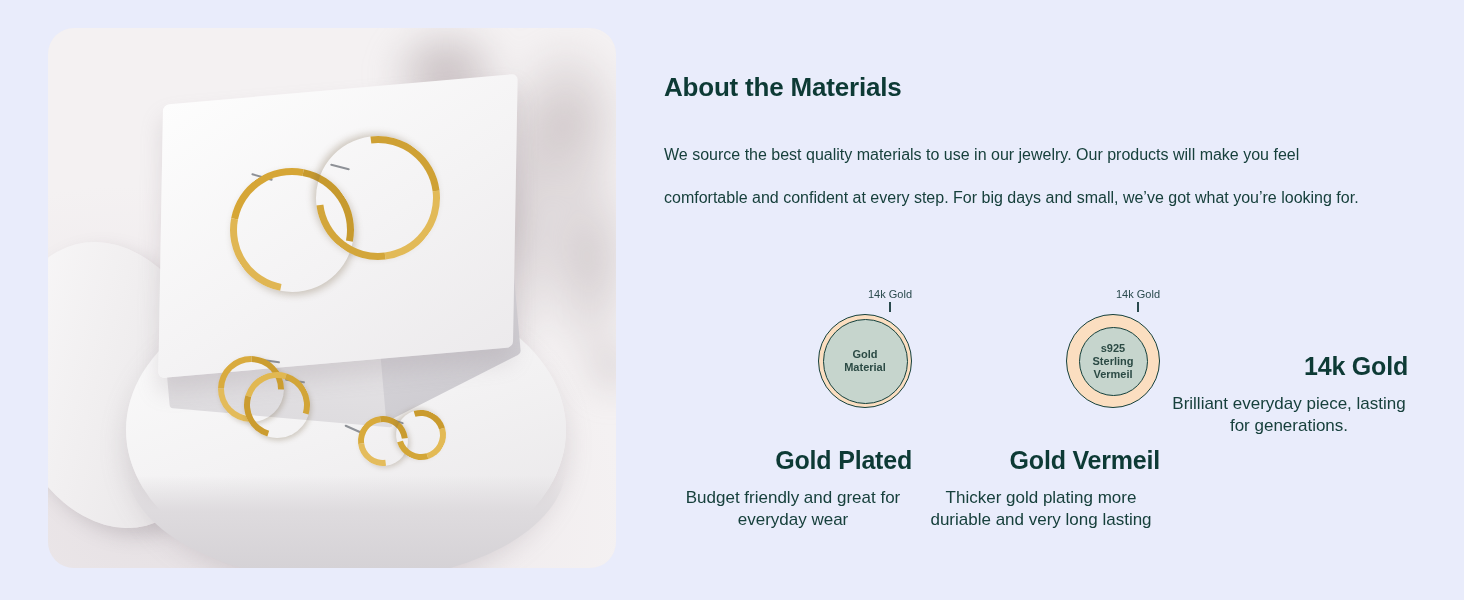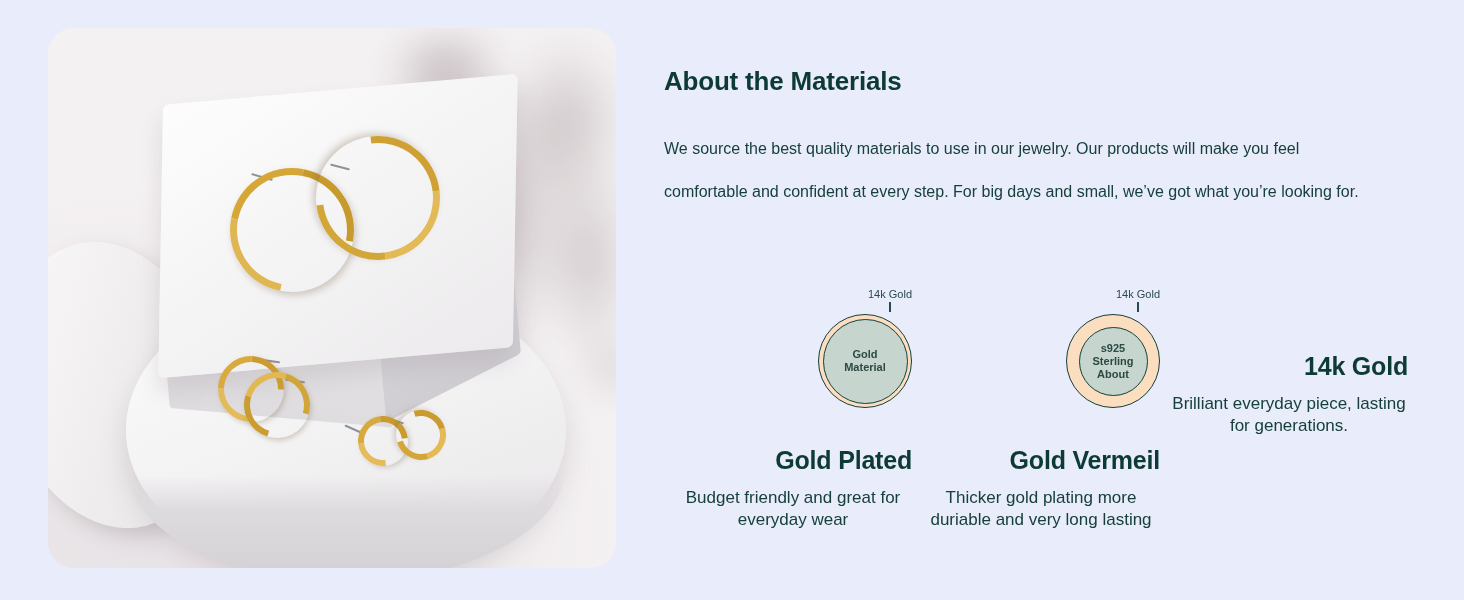--- a/index.html
+++ b/index.html
@@ -152,21 +152,21 @@
   .post.p1 { left:203px; top:148px; width:22px; height:2px; transform:rotate(16deg); }
   .post.p2 { left:282px; top:138px; width:20px; height:2px; transform:rotate(14deg); }
   .post.p3 { left:212px; top:332px; width:20px; height:2px; transform:rotate(8deg); }
   .post.p4 { left:237px; top:352px; width:20px; height:2px; transform:rotate(8deg); }
   .post.p5 { left:296px; top:400px; width:18px; height:2px; transform:rotate(24deg); }
   .post.p6 { left:340px; top:392px; width:16px; height:2px; transform:rotate(18deg); }
 
   
   .content {
     position:absolute;
-    left:664px; top:66px;
+    left:664px; top:72px;
     width:744px;
   }
   .headline {
     font-size:26px;
     font-weight:bold;
     color:#0d3a35;
     letter-spacing:-.2px;
     margin-bottom:30px;
   }
   .intro {
@@ -319,21 +319,21 @@
     <div class="card">
       <div class="label-wrap">
         <div class="tiny-label">14k Gold</div>
         <div class="leader"></div>
       </div>
       <div class="ring outer-gold">
         <div class="core thick">
           <div class="center-text">
             <div>s925</div>
             <div>Sterling</div>
-            <div>About</div>
+            <div>Vermeil</div>
           </div>
         </div>
       </div>
       <div class="card-title">Gold Vermeil</div>
       <div class="card-desc">Thicker gold plating more duriable and very long lasting</div>
     </div>
 
     <div class="card">
       <div class="label-wrap empty">
         <div class="tiny-label"></div>

